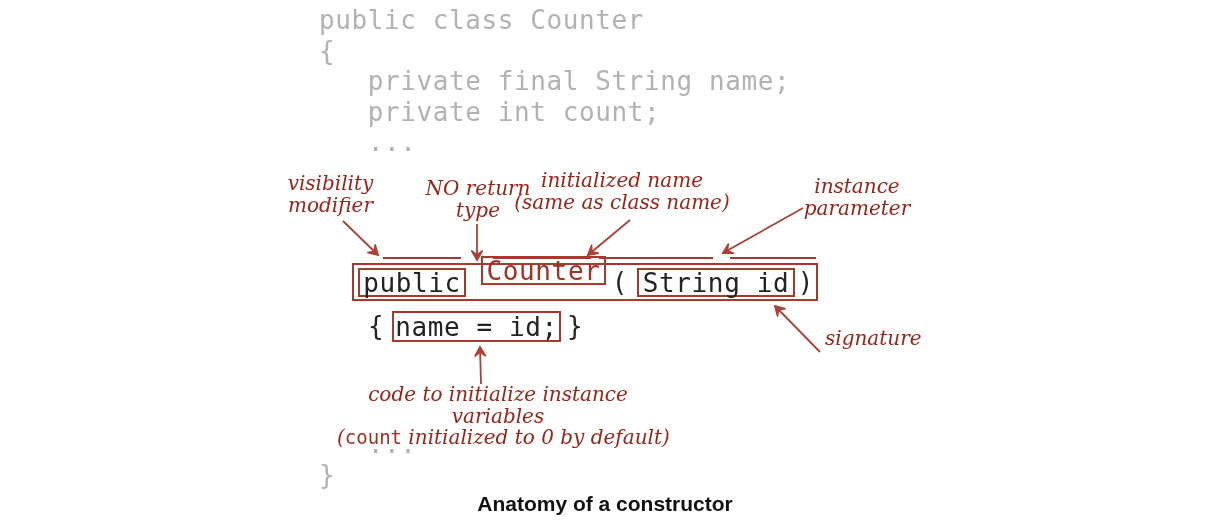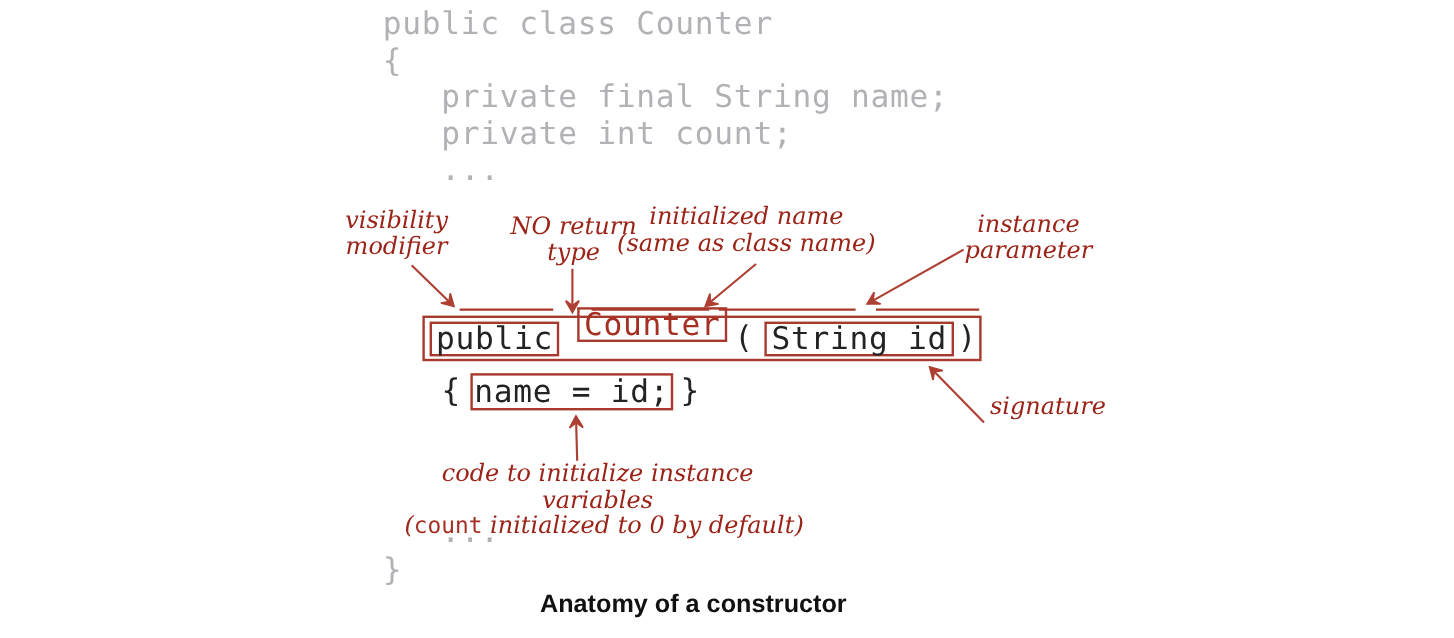--- a/index.html
+++ b/index.html
@@ -44,21 +44,21 @@
   .outer{border-width:2px;}
   .ptxt{
     position:absolute;box-sizing:border-box;
     font-size:26px;color:var(--black-code);
     text-align:center;
   }
   .overlay{position:absolute;left:0;top:0;pointer-events:none;}
   .caption{
     position:absolute;
     font-weight:bold;font-size:21px;color:#111;
-    text-align:left;
+    text-align:center;
     font-family:"Liberation Sans",sans-serif;
   }
 </style>
 </head>
 <body>
 
 <div class="page">
 
   <pre class="code" style="left:319px;top:5px;"><span>public class Counter</span>
 <span>{</span>

